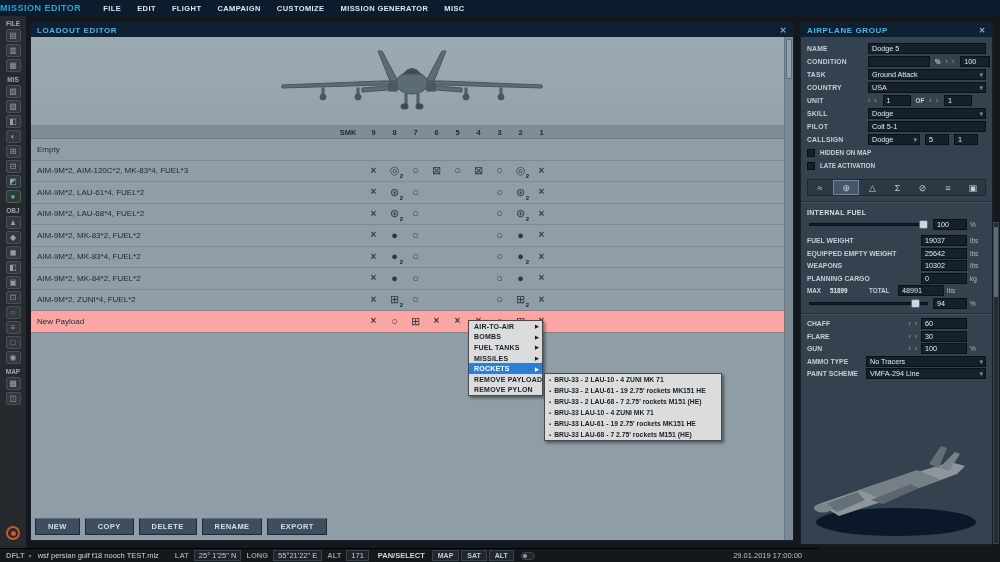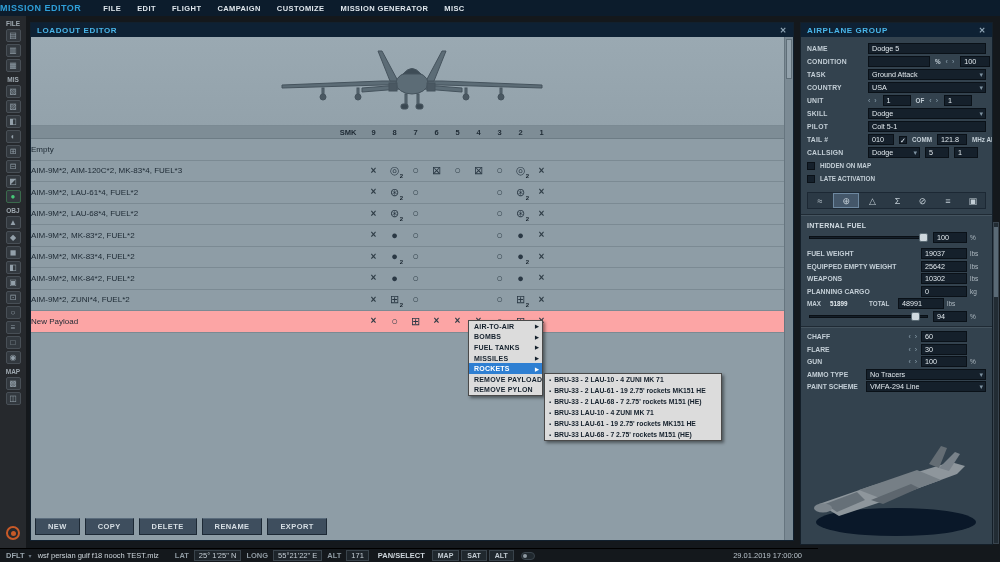--- a/index.html
+++ b/index.html
@@ -20,21 +20,21 @@
   .sb-record i{width:5px;height:5px;border-radius:50%;background:#c85a28;font-style:normal}
 
   
   .loadout{position:absolute;left:30px;top:22px;width:764px;height:519px;background:#8e9da6;border:1px solid #11202e;display:flex;flex-direction:column;z-index:3}
   .phead{height:14px;background:#0e2134;color:#49b6ea;font-size:8px;font-weight:bold;letter-spacing:.6px;display:flex;align-items:center;padding:0 6px;flex:0 0 14px}
   .phead .close{margin-left:auto;color:#8fa5b5;font-size:8px;cursor:default}
   .viewport{flex:0 0 89px;background:linear-gradient(#9aa9b2,#93a2ab);border-bottom:1px solid #7b8a93;display:flex;align-items:center;justify-content:center;position:relative}
   .colhdr{flex:0 0 13px;background:#7e8d96;border-bottom:1px solid #6d7c85;display:flex}
   .cell{flex:0 0 21px;display:flex;align-items:center;justify-content:center;position:relative}
   .cell.smk{flex:0 0 30px}
-  .cell.name-col{flex:0 0 302px;justify-content:flex-start;padding-left:0;overflow:hidden;white-space:nowrap}
+  .cell.name-col{flex:0 0 302px;justify-content:flex-start;padding-left:6px;overflow:hidden;white-space:nowrap}
   .colhdr .cell{color:#202c36;font-size:7.5px;font-weight:bold}
   .lbody{flex:1;position:relative;background:#8e9da6;padding-right:9px}
   .lrow{height:21.5px;border-bottom:1px solid #7b8a93;display:flex;background:#8e9da6;cursor:default}
   .lrow .name-col{color:#1c2832;font-size:8px}
   .lrow.selected{background:#fca5a5}
   .wicon{font-size:11px;color:#2a3844;line-height:1}
   .wicon.x{font-size:10px;color:#2e3c46;font-weight:bold}
   .wicon.ring{font-size:11px;color:#33424c}
   .wnum{position:absolute;right:2px;bottom:2px;font-size:6px;color:#17232c;font-weight:bold}
   .lbuttons{position:absolute;bottom:5px;left:4px;display:flex;gap:5px}
@@ -554,32 +554,20 @@
       <div class="tbox dd">Dodge</div>
       </div>
 
     <div class="ap-row">
         <span class="ap-label">PILOT</span>
       <div class="grow">
           <input class="tbox" readonly="" value="Colt 5-1" style="">
         </div>
       </div>
 
-    <div class="ap-row">
-        <span class="ap-label">TAIL #</span>
-      <div style="flex:0 0 26px">
-          <input class="tbox" readonly="" value="010" style="">
-        </div>
-      <span class="chk">✓</span>
-      <span class="small-lb">COMM</span>
-      <div style="flex:0 0 30px">
-          <input class="tbox" readonly="" value="121.8" style="">
-        </div>
-      <span class="small-lb">MHz AM</span>
-      </div>
 
     <div class="ap-row">
         <span class="ap-label">CALLSIGN</span>
       <div class="tbox dd" style="flex:0 0 52px">Dodge</div>
       <div class="tbox" style="flex:0 0 24px">5</div>
       <div class="tbox" style="flex:0 0 24px">1</div>
       </div>
 
     <div class="ap-row">
         <span class="chk"></span>

